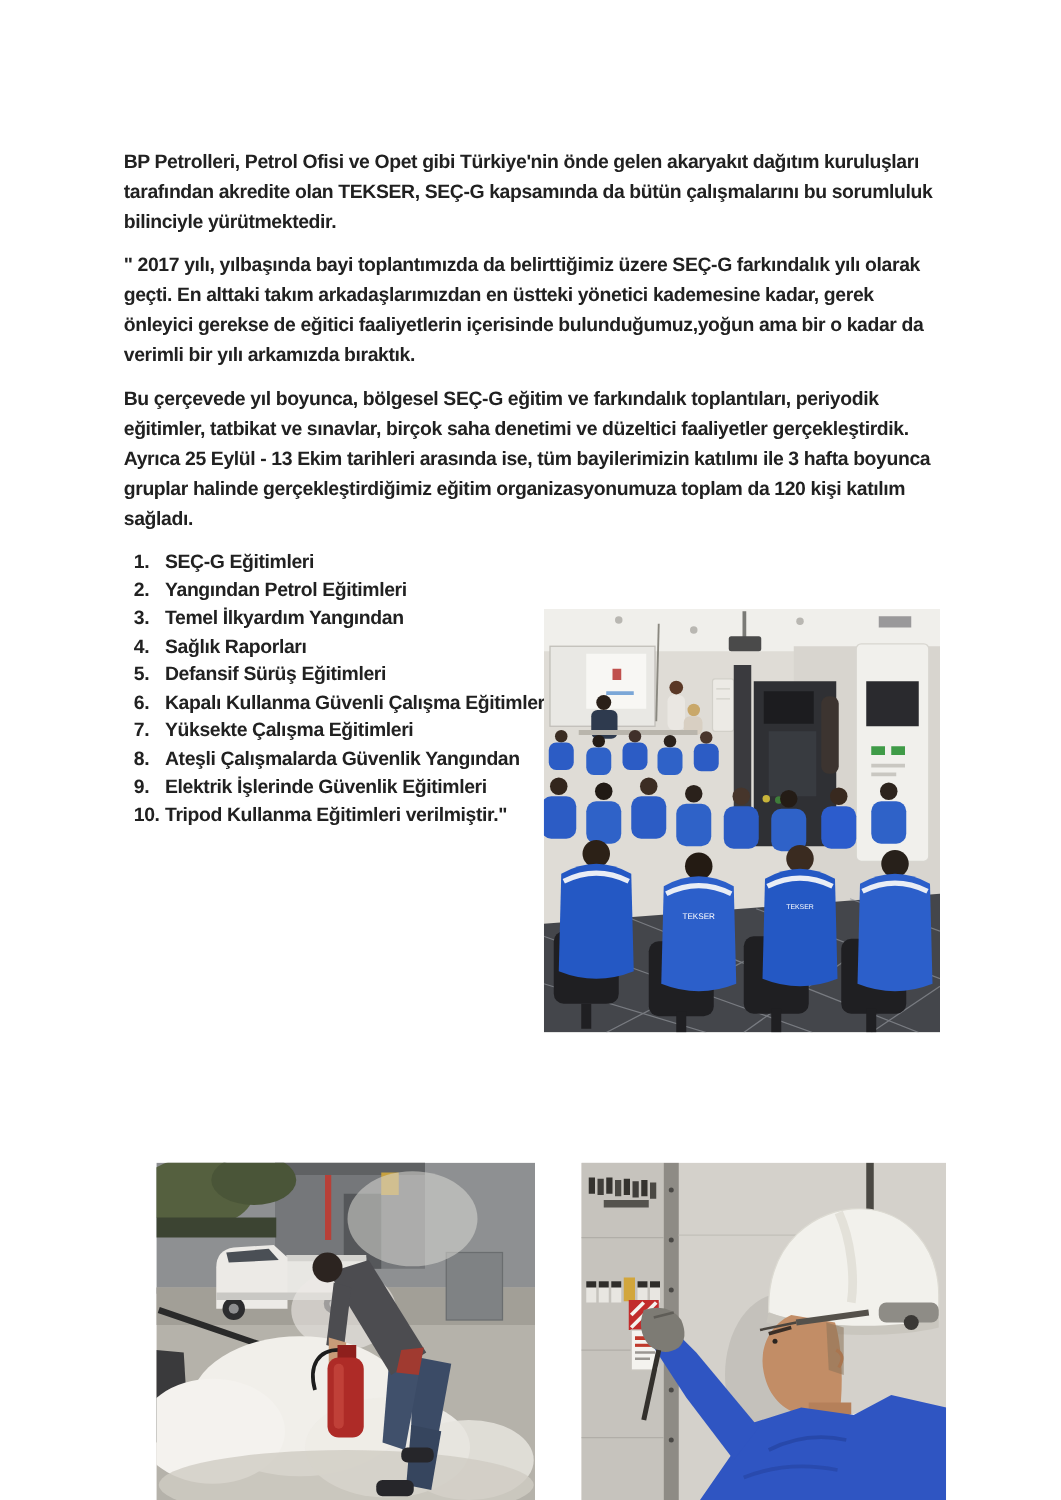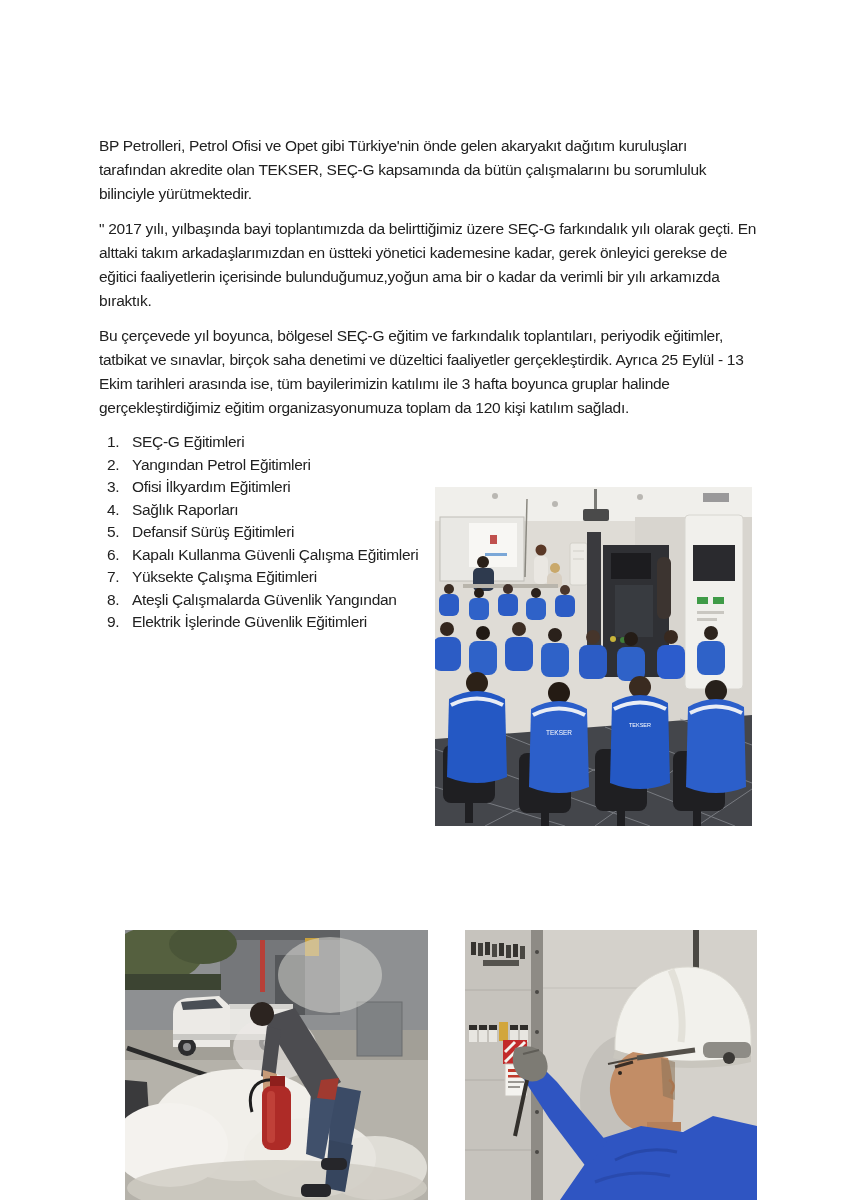--- a/index.html
+++ b/index.html
@@ -6,22 +6,22 @@
   .page{
     position:relative;
     width:849px;height:1200px;
     margin:0 auto;
     background:#ffffff;
     overflow:hidden;
     font-family:"Liberation Sans","DejaVu Sans",sans-serif;
     color:#212121;
   }
   .textcol{
-    position:absolute;left:99px;top:134px;width:658px;
-    font-size:15.5px;line-height:24px;letter-spacing:-0.3px;
+    position:absolute;left:99px;top:118px;width:658px;
+    font-size:15.5px;line-height:24px;letter-spacing:-0.3px;font-weight:bold;
   }
   .para{margin:0 0 11px 0;}
   .intro{margin:24px 0 14px 0;}
   ol.tlist{
     list-style:none;margin:0;padding:0 0 0 8px;width:345px;
   }
   ol.tlist li{
     display:flex;line-height:22.5px;
   }
   ol.tlist .num{flex:none;width:25px;}
@@ -48,21 +48,21 @@
           <span class="lbl">SEÇ-G Eğitimleri</span>
         </li>
 
         <li>
           <span class="num">2.</span>
           <span class="lbl">Yangından Petrol Eğitimleri</span>
         </li>
 
         <li>
           <span class="num">3.</span>
-          <span class="lbl">Ofisi İlkyardım Eğitimleri</span>
+          <span class="lbl">Temel İlkyardım Yangından</span>
         </li>
 
         <li>
           <span class="num">4.</span>
           <span class="lbl">Sağlık Raporları</span>
         </li>
 
         <li>
           <span class="num">5.</span>
           <span class="lbl">Defansif Sürüş Eğitimleri</span>
@@ -81,20 +81,24 @@
         <li>
           <span class="num">8.</span>
           <span class="lbl">Ateşli Çalışmalarda Güvenlik Yangından</span>
         </li>
 
         <li>
           <span class="num">9.</span>
           <span class="lbl">Elektrik İşlerinde Güvenlik Eğitimleri</span>
         </li>
 
+        <li>
+          <span class="num">10.</span>
+          <span class="lbl">Tripod Kullanma Eğitimleri verilmiştir."</span>
+        </li>
       </ol>
   </div>
 
   <figure class="photo photo-classroom" role="img" aria-label="SEÇ-G eğitim toplantısı: mavi TEKSER montlu katılımcılar eğitim salonunda sunum izliyor">
     <svg viewBox="0 0 317 339" preserveAspectRatio="none">
 
       <rect x="0" y="0" width="317" height="339" fill="#dfdcd6"></rect>
       <rect x="0" y="0" width="317" height="34" fill="#f0efeb"></rect>
       <rect x="200" y="30" width="117" height="230" fill="#d8d5cf"></rect>
       <circle cx="60" cy="9" r="3" fill="#b9b7b2"></circle>

